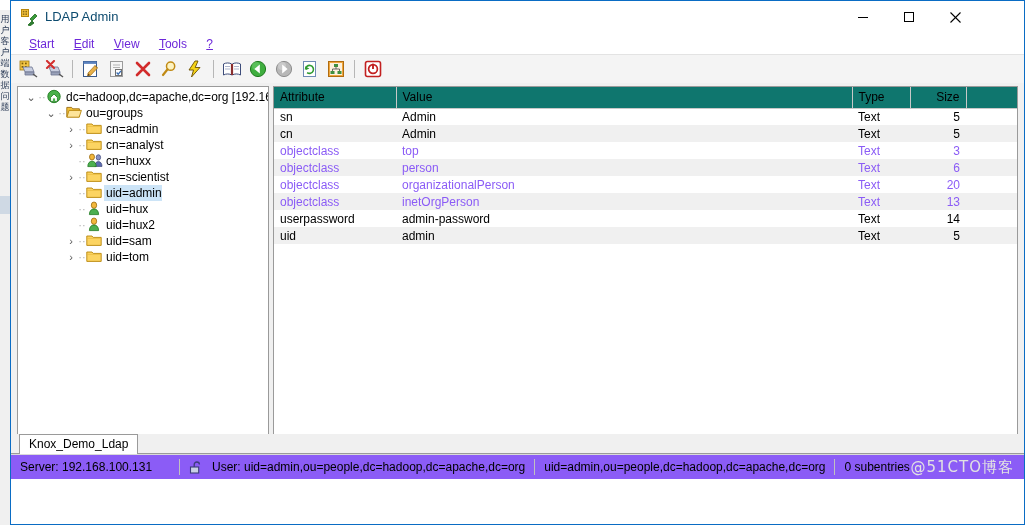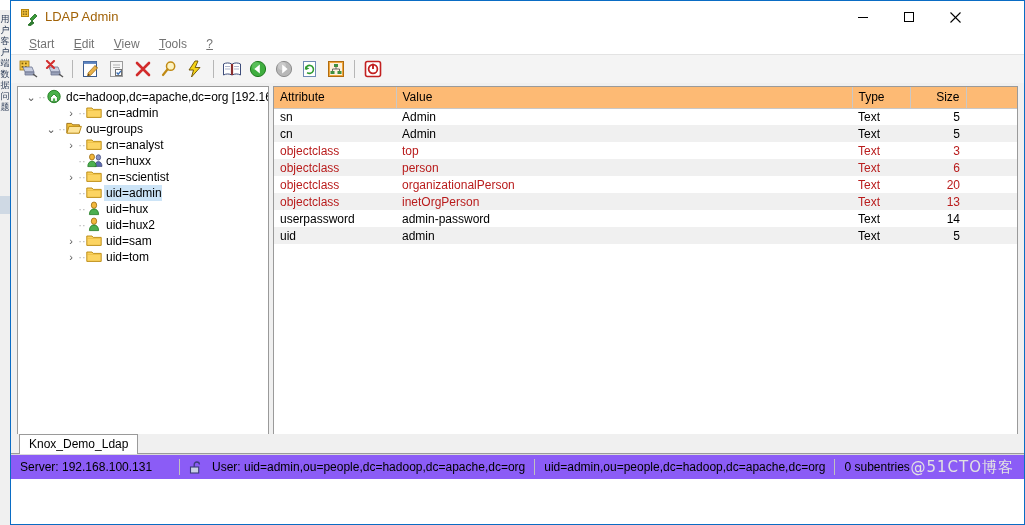--- a/index.html
+++ b/index.html
@@ -38,41 +38,41 @@
   
   #titlebar{
     position:relative;height:33px;background:#ffffff;
     border-bottom:0;
   }
   #title-icon{
     position:absolute;left:10px;top:8px;width:17px;height:17px;
   }
   #title-text{
     position:absolute;left:34px;top:8px;
-    font-size:13px;color:#a16207;
+    font-size:13px;color:#0c4a6e;
     font-family:"Liberation Sans", sans-serif;
   }
   .wbtn{
     position:absolute;top:0;width:46px;height:32px;
     display:flex;align-items:center;justify-content:center;
     cursor:default;
   }
   #btn-min{right:138px;}
   #btn-max{right:92px;}
   #btn-close{right:46px;}
 
   
   #menubar{
     position:relative;height:20px;background:#ffffff;
     padding-left:10px;
     border-bottom:1px solid #e3e3e3;
   }
   .menu-item{
     display:inline-block;padding:0 8px;line-height:20px;
-    font-size:12px;color:#737373;cursor:default;
+    font-size:12px;color:#6d28d9;cursor:default;
   }
   .menu-item u{text-decoration:underline;}
 
   
   #toolbar{
     position:relative;height:28px;background:#f4f4f4;
     border-bottom:1px solid #b9b9b9;
     padding-left:4px;
     display:flex;align-items:center;
   }
@@ -126,34 +126,34 @@
 
   
   #detail{
     position:absolute;left:262px;top:3px;right:6px;bottom:4px;
     background:#ffffff;border:1px solid #9a9a9a;
     box-sizing:border-box;overflow:hidden;
   }
   table.attrs{border-collapse:collapse;width:100%;table-layout:fixed;}
   table.attrs th{
     font-weight:normal;font-size:12px;color:#000;text-align:left;
-    height:21px;padding:0 6px;background:#fdba74;
+    height:21px;padding:0 6px;background:#0f766e;
     border-bottom:1px solid #c8c8c8;border-right:1px solid #c8c8c8;
     box-sizing:border-box;
   }
   table.attrs th.last{border-right:0;}
   table.attrs th.num{text-align:right;}
   table.attrs td{
     height:17px;padding:0 6px;font-size:12px;font-weight:normal;
     box-sizing:border-box;white-space:nowrap;overflow:hidden;
   }
   table.attrs td.num{text-align:right;}
   tr.alt td{background:#f0f0f0;}
   td.c-dark{color:#000000;}
-  td.c-blue{color:#b91c1c;}
+  td.c-blue{color:#8b5cf6;}
 
   
   #tabstrip{
     position:absolute;left:0;right:0;bottom:25px;height:20px;
     background:#f0f0f0;
   }
   #tabstrip .tab{
     position:absolute;left:8px;top:0;height:19px;
     padding:0 9px;line-height:19px;font-size:12px;color:#000;
     background:#ffffff;border:1px solid #9a9a9a;border-bottom:0;
@@ -343,28 +343,28 @@
 
   <div id="client">
 
     <div id="treepanel">
       <div id="tree">
           <div class="trow"><span class="tw" style="width: 6px;"></span><span class="tw exp">⌄</span><span class="tw dots">··</span><span class="tw ticon"><svg width="16" height="15" viewBox="0 0 16 15">
                 <circle cx="8" cy="7.5" r="6.2" fill="#49b049" stroke="#1f7a1f" stroke-width="0.9"></circle>
                 <path d="M4.6 8.4 L8 5 L11.4 8.4 L11.4 12.4 L4.6 12.4 Z" fill="#ffffff" stroke="#1f7a1f" stroke-width="0.8"></path>
                 <rect x="6.9" y="9.4" width="2.2" height="3" fill="#49b049"></rect>
               </svg></span><span class="tw tlabel">dc=hadoop,dc=apache,dc=org [192.168.1</span></div>
+          <div class="trow"><span class="tw" style="width: 26px;"></span><span class="tw exp">⌄</span><span class="tw dots">··</span><span class="tw ticon"><svg width="16" height="14" viewBox="0 0 16 14">
+                <path d="M0.8 2.4 L5.6 2.4 L6.8 3.8 L13.4 3.8 L13.4 11.8 L0.8 11.8 Z" fill="#f3c23c" stroke="#9a6b10" stroke-width="0.9"></path>
+                <path d="M3 5.4 L15.4 5.4 L13.2 12.2 L0.9 12.2 Z" fill="#fde49a" stroke="#b8860b" stroke-width="0.9"></path>
+              </svg></span><span class="tw tlabel">ou=groups</span></div>
           <div class="trow"><span class="tw" style="width: 46px;"></span><span class="tw exp">›</span><span class="tw dots">··</span><span class="tw ticon"><svg width="16" height="14" viewBox="0 0 16 14">
                 <path d="M0.8 3 L6 3 L7.2 4.4 L15.2 4.4 L15.2 12.4 L0.8 12.4 Z" fill="#fcd462" stroke="#b8860b" stroke-width="0.9"></path>
                 <path d="M0.8 5.4 L15.2 5.4" stroke="#e8b93c" stroke-width="0.7"></path>
               </svg></span><span class="tw tlabel">cn=admin</span></div>
-          <div class="trow"><span class="tw" style="width: 26px;"></span><span class="tw exp">⌄</span><span class="tw dots">··</span><span class="tw ticon"><svg width="16" height="14" viewBox="0 0 16 14">
-                <path d="M0.8 2.4 L5.6 2.4 L6.8 3.8 L13.4 3.8 L13.4 11.8 L0.8 11.8 Z" fill="#f3c23c" stroke="#9a6b10" stroke-width="0.9"></path>
-                <path d="M3 5.4 L15.4 5.4 L13.2 12.2 L0.9 12.2 Z" fill="#fde49a" stroke="#b8860b" stroke-width="0.9"></path>
-              </svg></span><span class="tw tlabel">ou=groups</span></div>
           <div class="trow"><span class="tw" style="width: 46px;"></span><span class="tw exp">›</span><span class="tw dots">··</span><span class="tw ticon"><svg width="16" height="14" viewBox="0 0 16 14">
                 <path d="M0.8 3 L6 3 L7.2 4.4 L15.2 4.4 L15.2 12.4 L0.8 12.4 Z" fill="#fcd462" stroke="#b8860b" stroke-width="0.9"></path>
                 <path d="M0.8 5.4 L15.2 5.4" stroke="#e8b93c" stroke-width="0.7"></path>
               </svg></span><span class="tw tlabel">cn=analyst</span></div>
           <div class="trow"><span class="tw" style="width: 46px;"></span><span class="tw exp"></span><span class="tw dots">··</span><span class="tw ticon"><svg width="18" height="15" viewBox="0 0 18 15">
                 <ellipse cx="12.4" cy="4.4" rx="2.2" ry="2.7" fill="#8a93c4" stroke="#3c4577" stroke-width="0.7"></ellipse>
                 <path d="M8.8 13.4 C8.8 10.2 10.4 8.6 12.4 8.6 C14.4 8.6 16 10.2 16 13.4 Z" fill="#5b6bb0" stroke="#3c4577" stroke-width="0.7"></path>
                 <ellipse cx="6" cy="4" rx="2.5" ry="3" fill="#f2b73c" stroke="#9a6b10" stroke-width="0.8"></ellipse>
                 <path d="M1.8 13.6 C1.8 10 3.6 8.2 6 8.2 C8.4 8.2 10.2 10 10.2 13.6 Z" fill="#4caf50" stroke="#1f7a1f" stroke-width="0.8"></path>
               </svg></span><span class="tw tlabel">cn=huxx</span></div>

